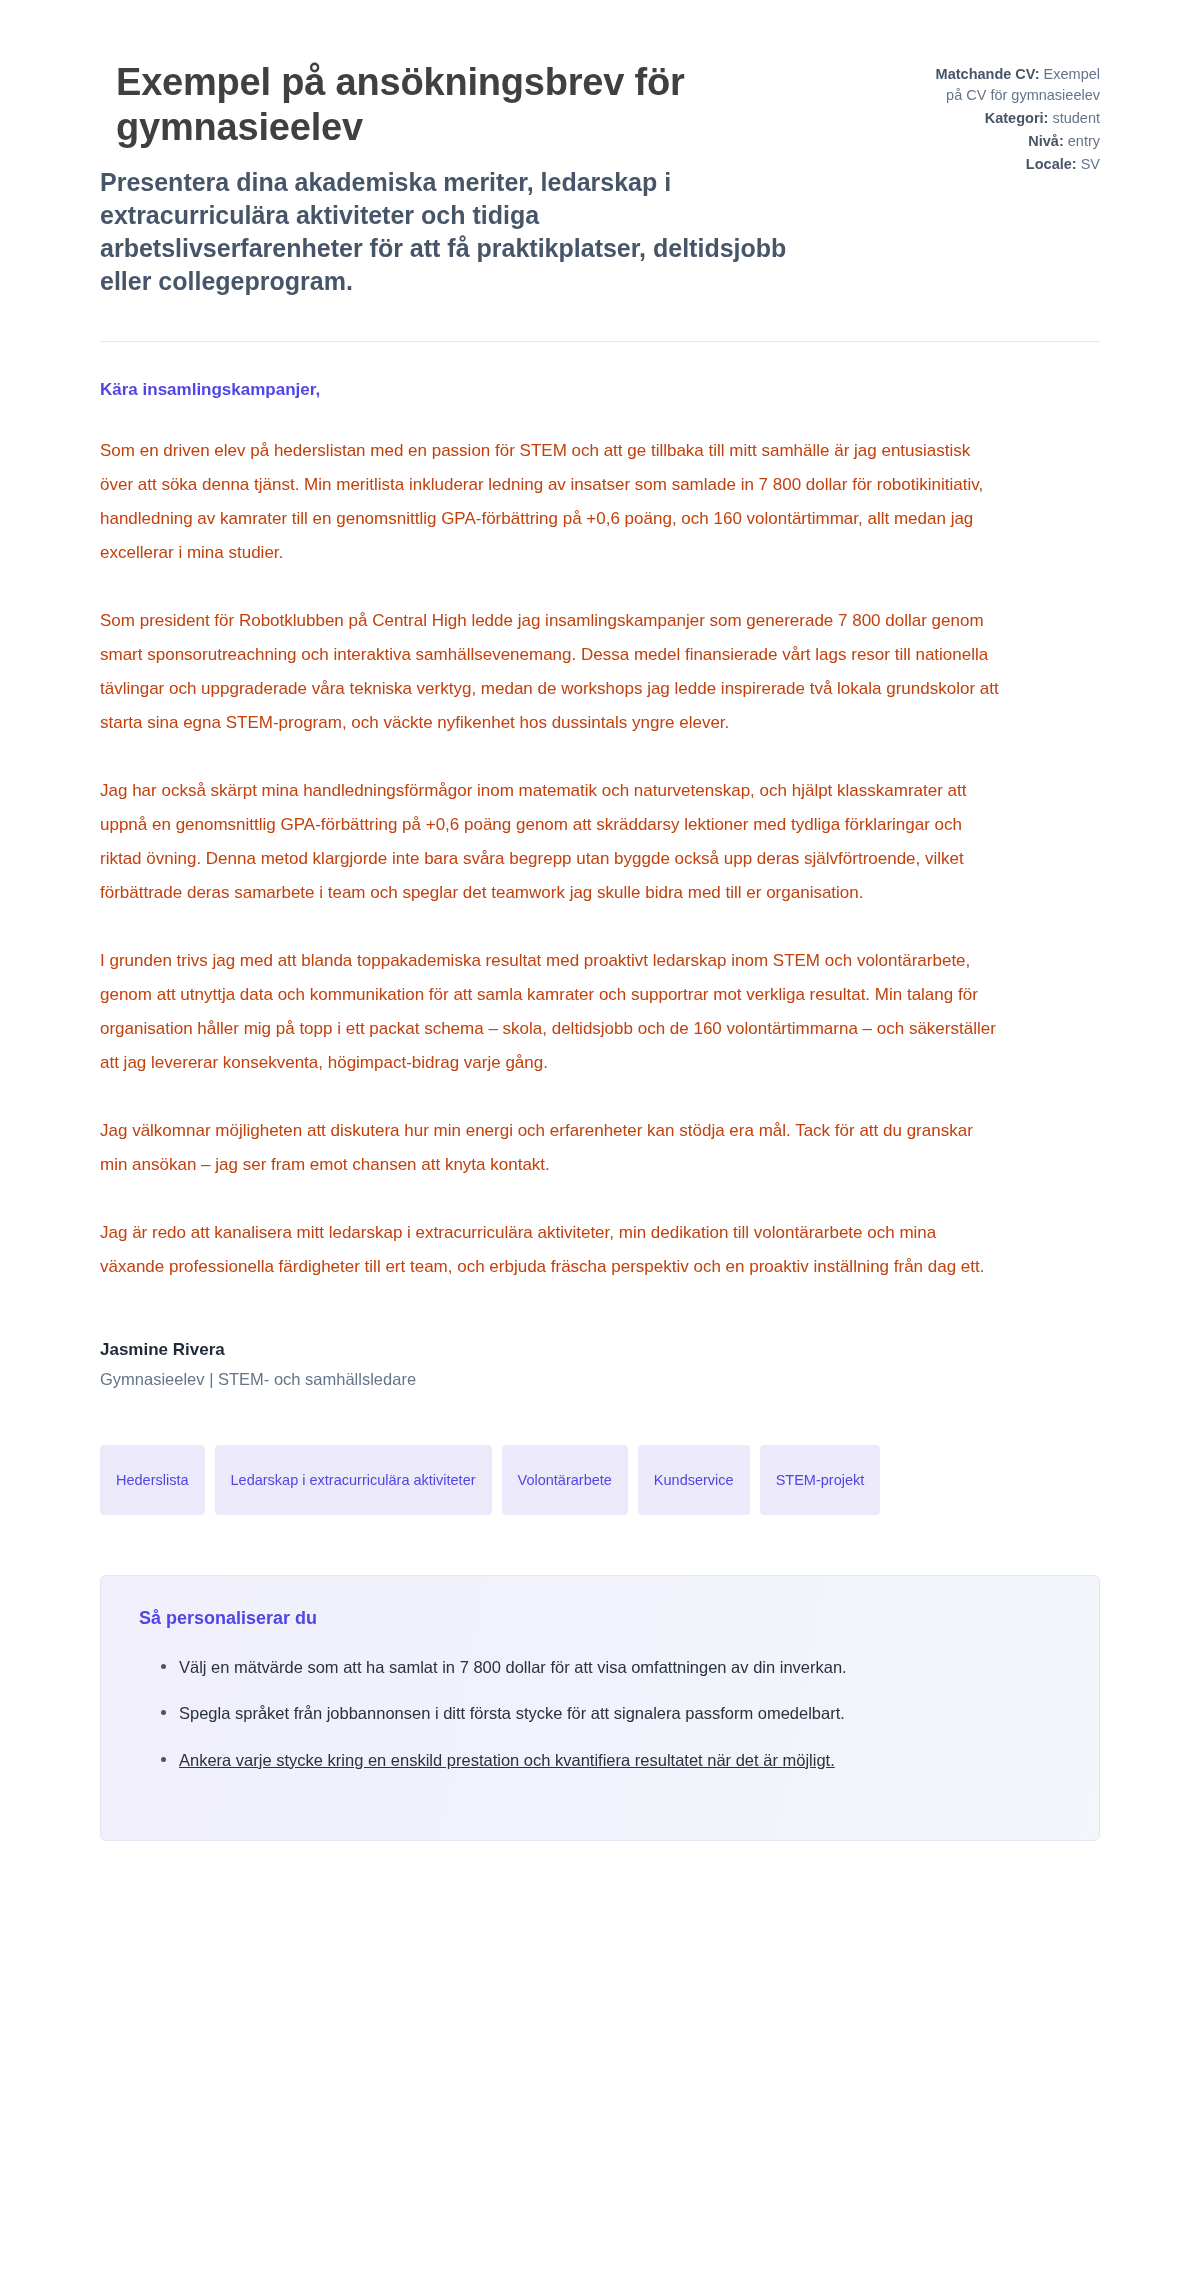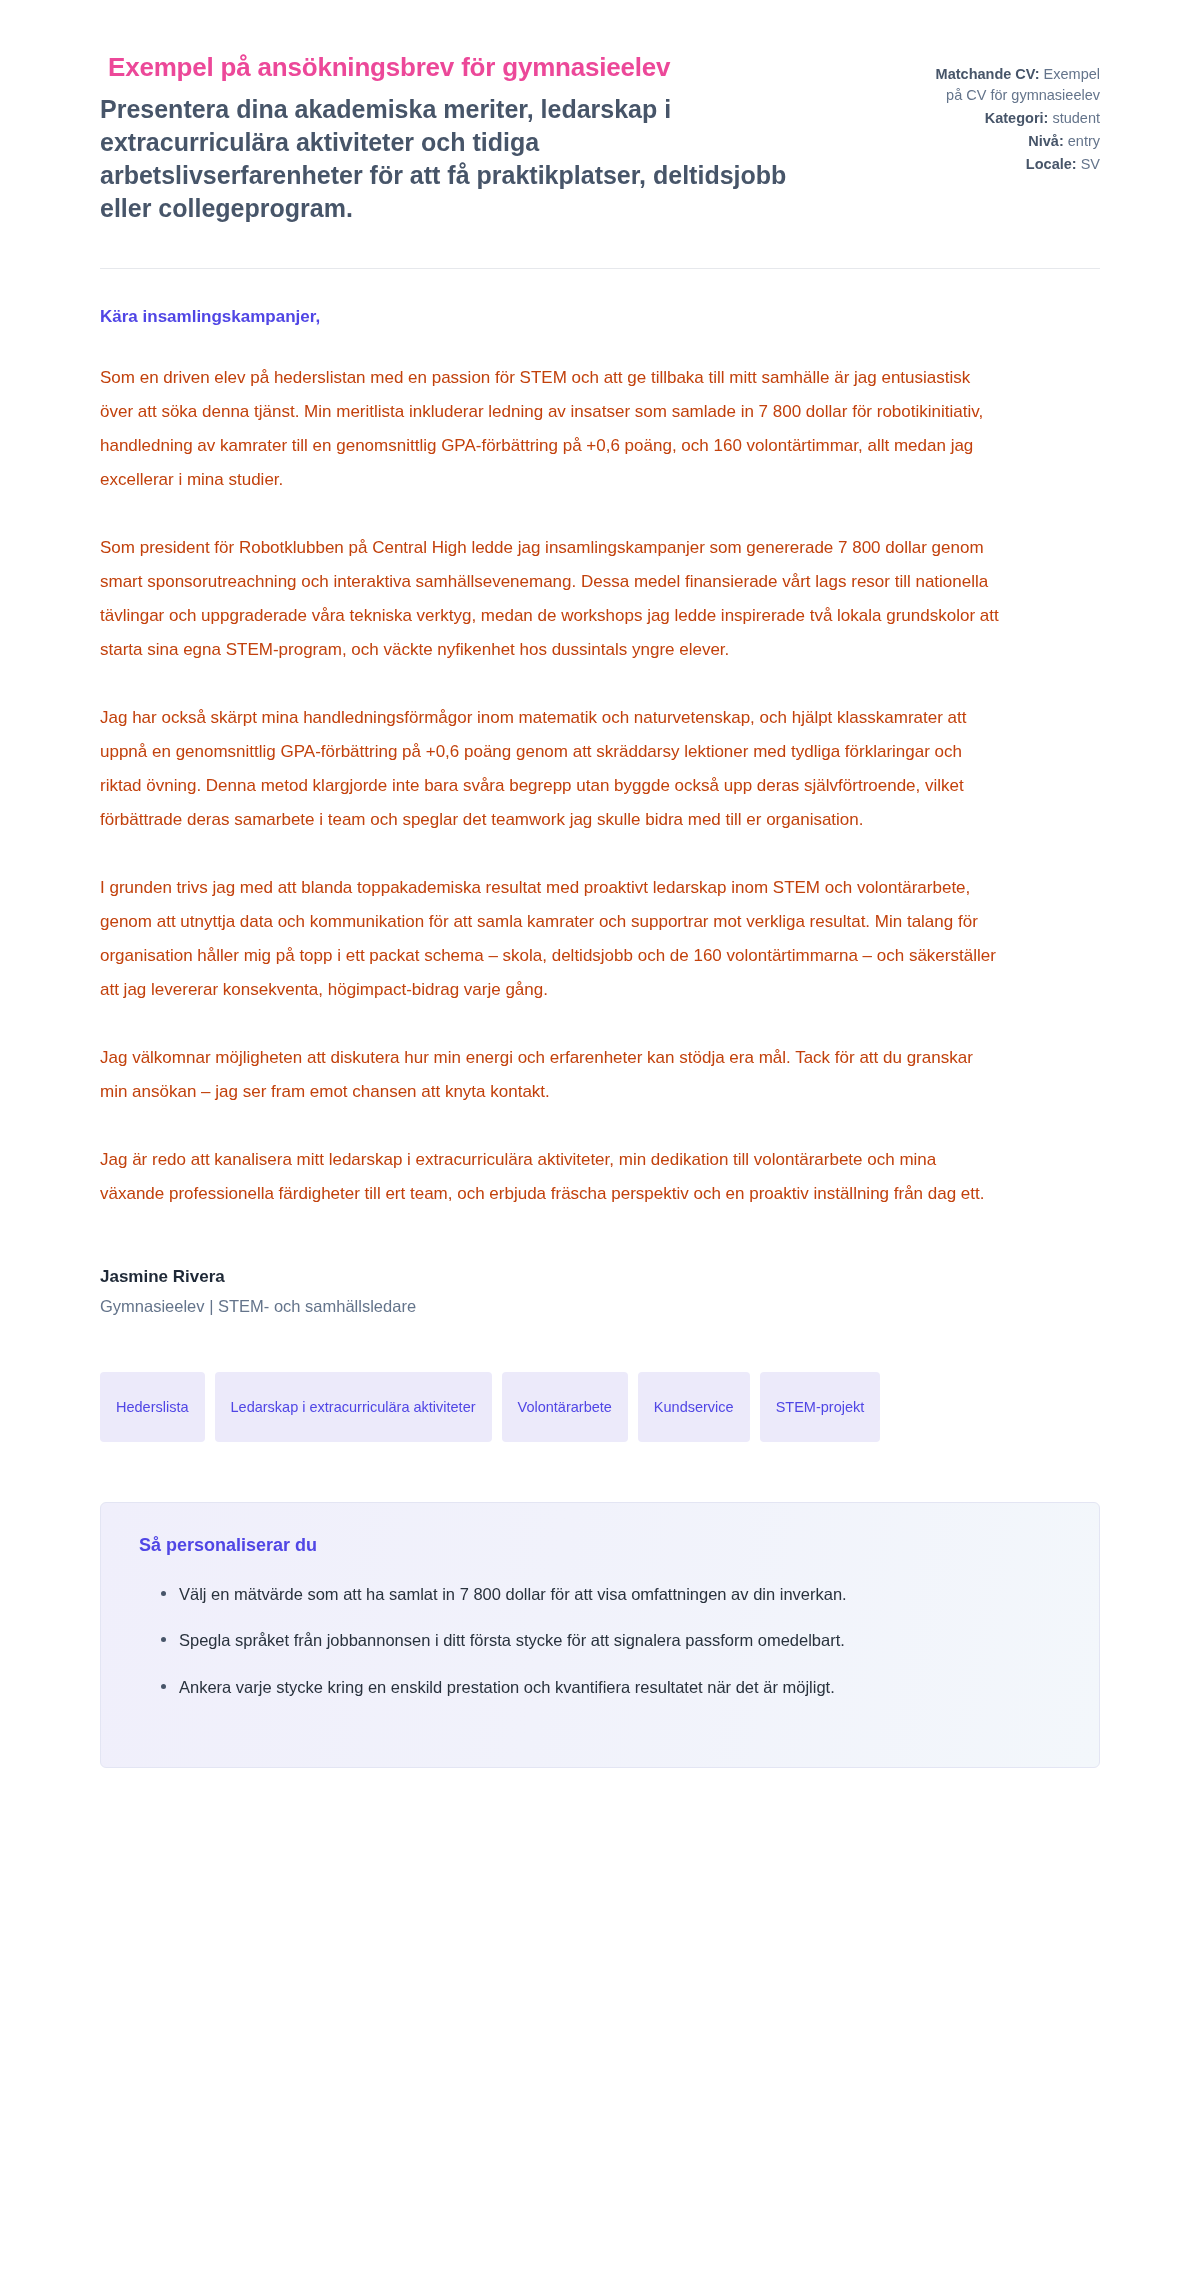--- a/index.html
+++ b/index.html
@@ -26,25 +26,25 @@
     display: flex;
     align-items: flex-start;
     justify-content: space-between;
     gap: 40px;
   }
   .header-left {
     flex: 1 1 auto;
     max-width: 700px;
   }
   .doc-title {
-    margin: 8px;
-    font-size: 26px;
+    margin: 16px;
+    font-size: 38px;
     line-height: 1.18;
     font-weight: bold;
-    color: #ec4899;
+    color: #404040;
     letter-spacing: -0.2px;
   }
   .doc-subtitle {
     margin: 10px 0 0 0;
     font-size: 25px;
     line-height: 1.33;
     font-weight: bold;
     color: #475569;
   }
 
@@ -143,21 +143,21 @@
   }
   .callout-list li {
     position: relative;
     font-size: 16.5px;
     line-height: 1.95;
     color: #29323d;
     margin-bottom: 14px;
     padding-left: 18px;
     max-width: 870px;
   }
-  .callout-list li:last-child { margin-bottom: 12px; }
+  .callout-list li:last-child { margin-bottom: 12px; text-decoration: underline; }
   .callout-list li::before {
     content: "";
     position: absolute;
     left: 0;
     top: 13px;
     width: 5px;
     height: 5px;
     border-radius: 50%;
     background: #475569;
   }

